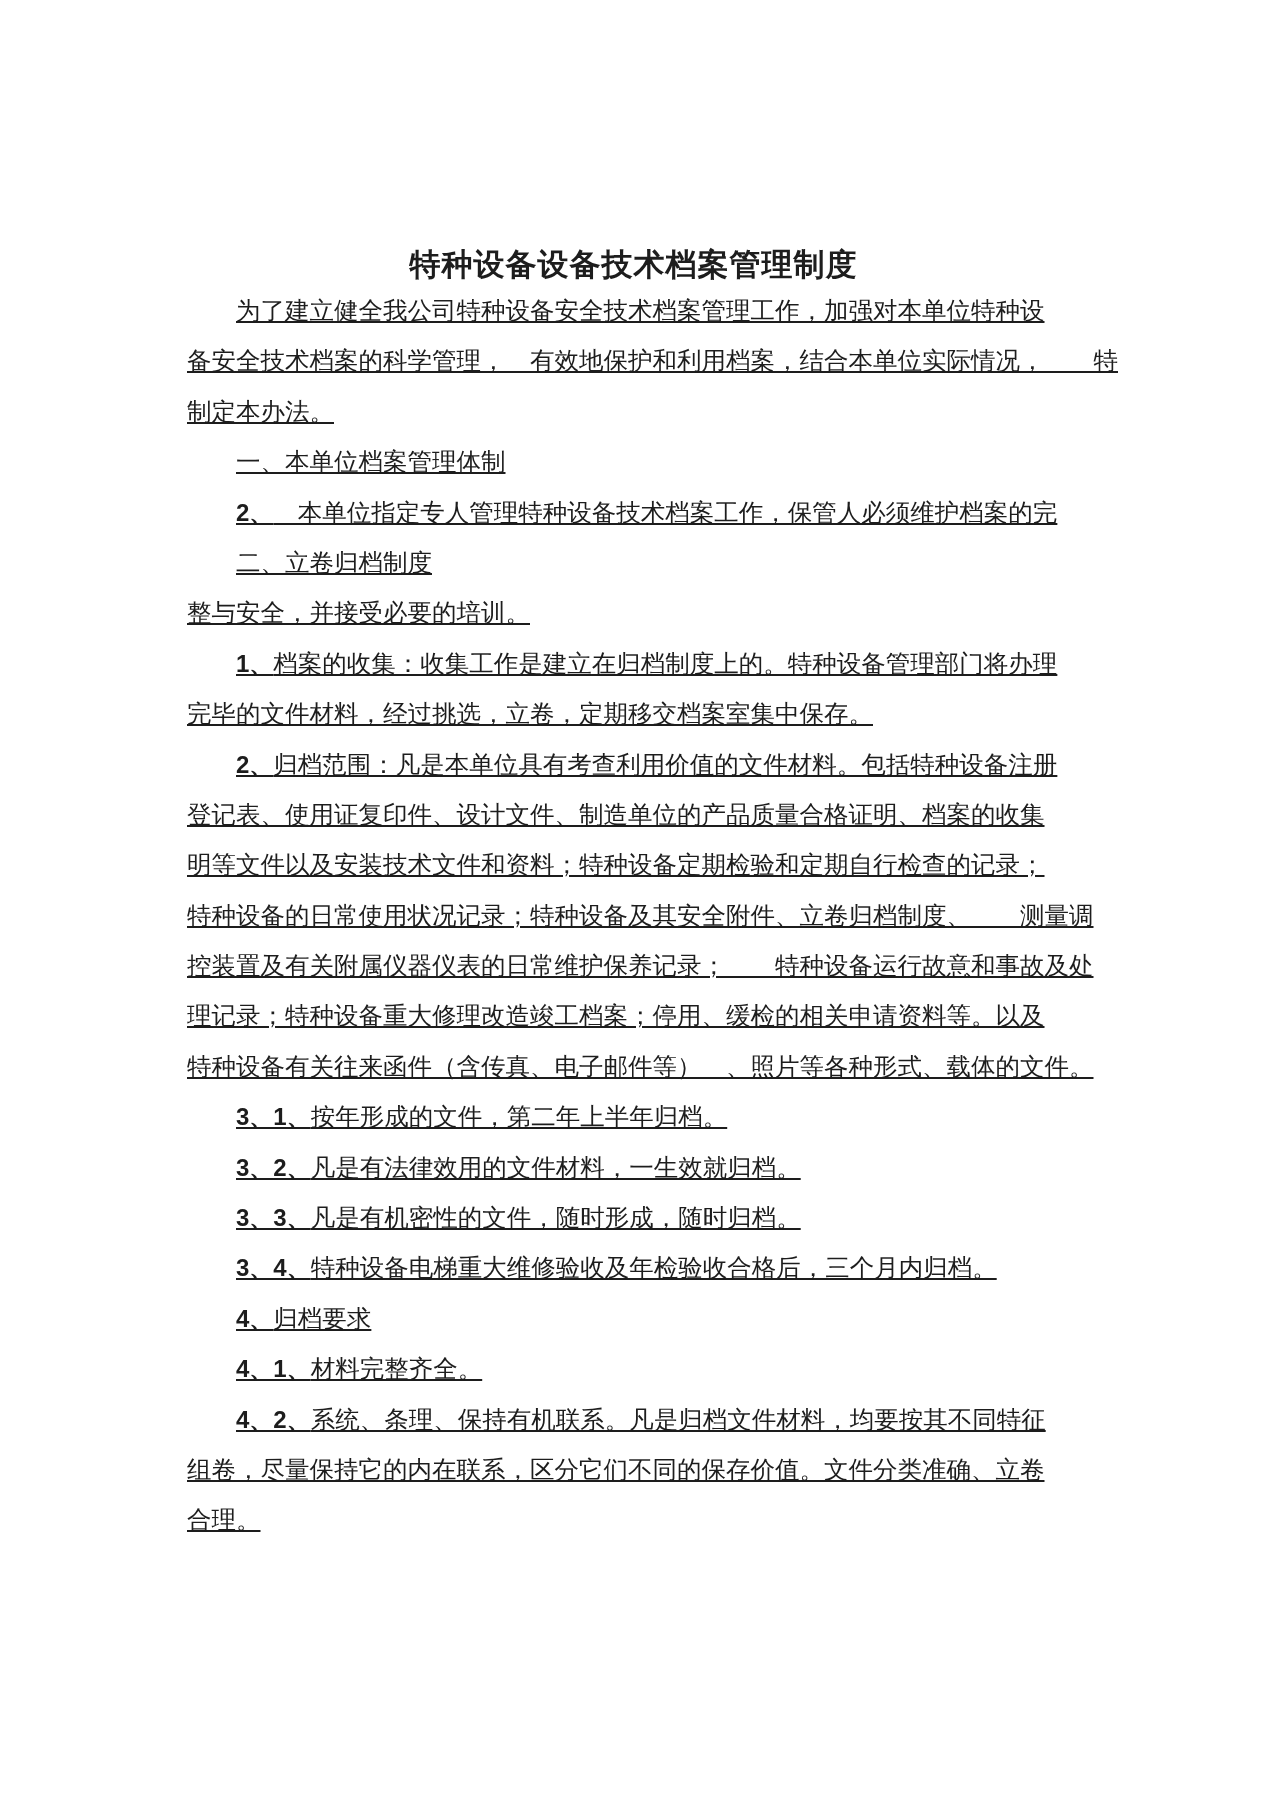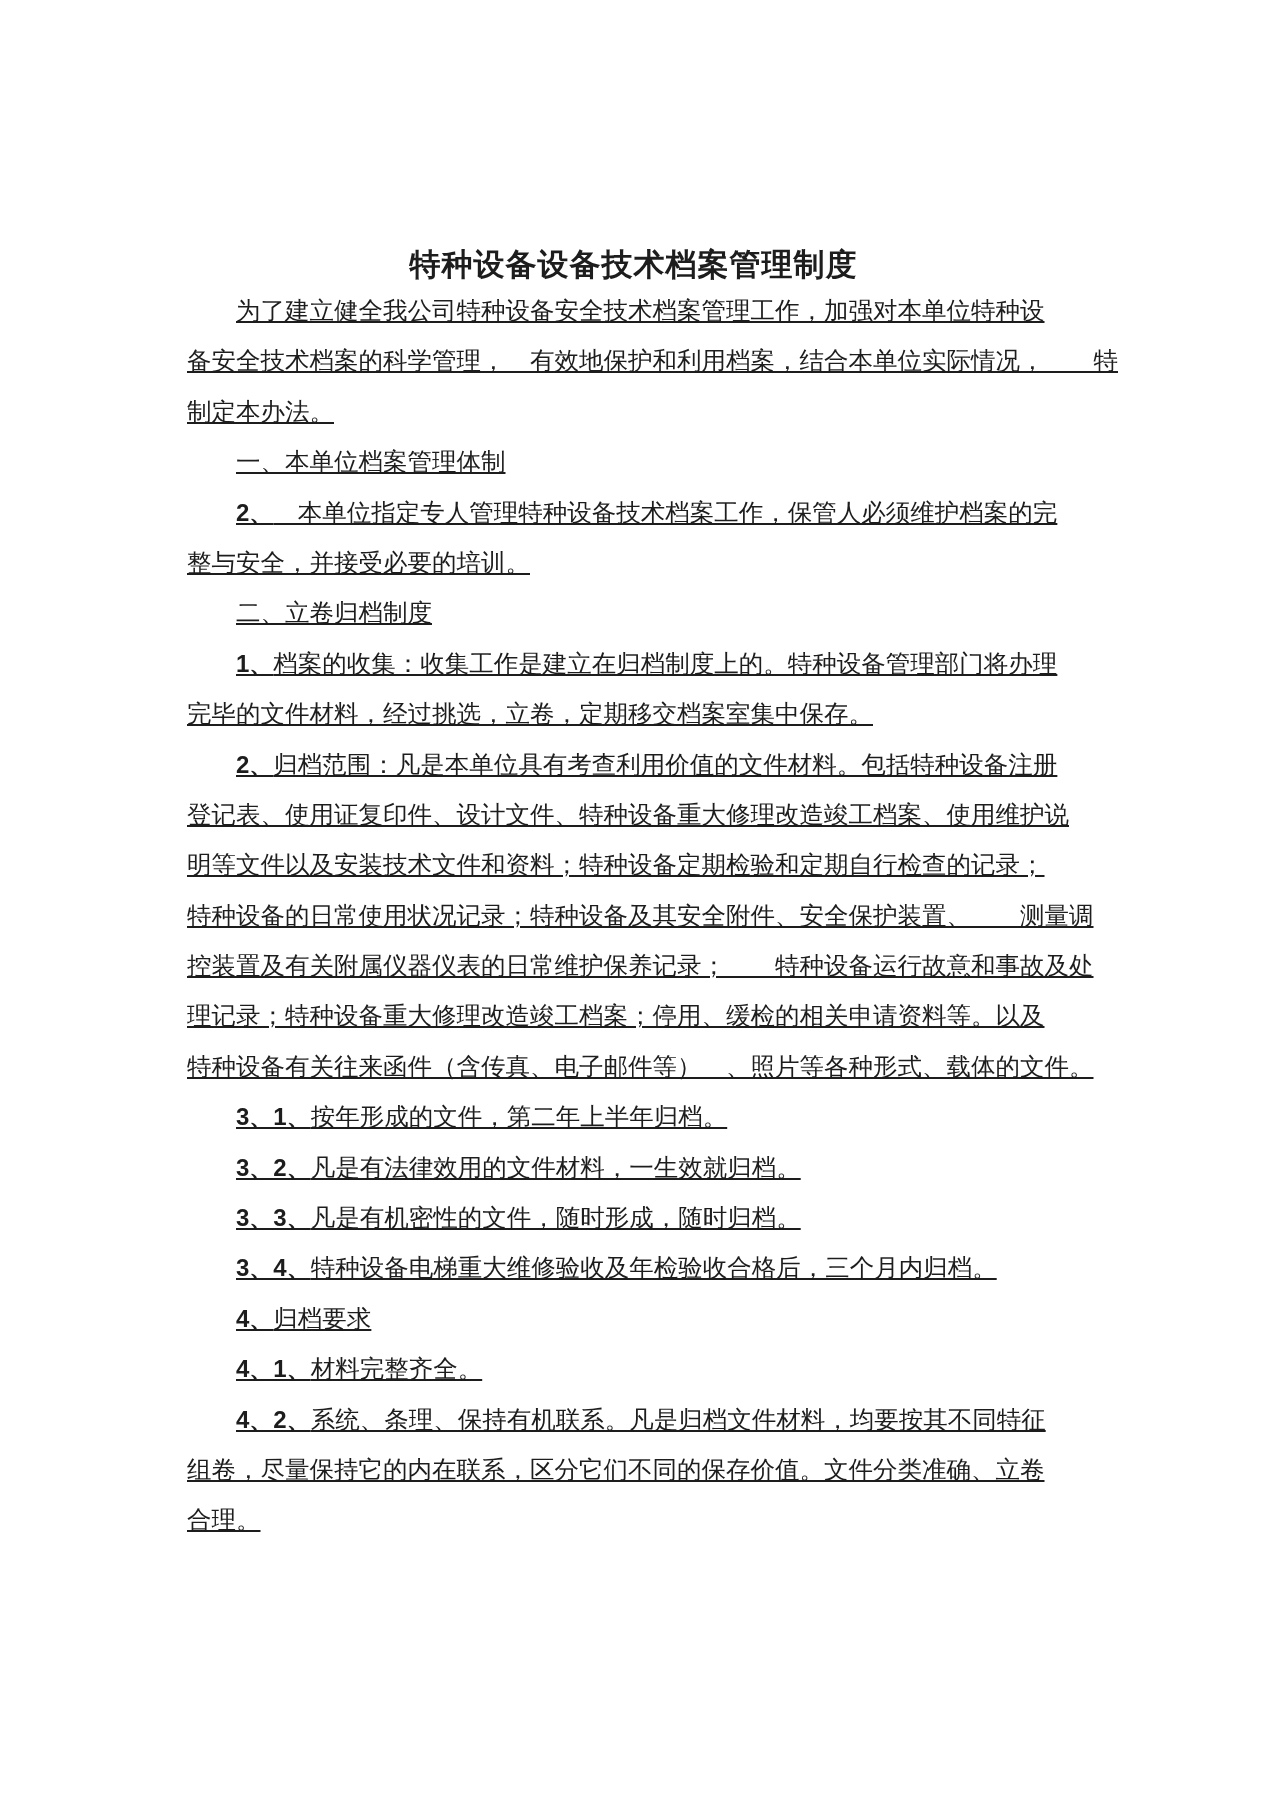--- a/index.html
+++ b/index.html
@@ -52,28 +52,28 @@
 <body>
 
 <div class="page">
   <h1 class="doc-title">特种设备设备技术档案管理制度</h1>
   <div class="body-lines">
       <div class="line indent"><span>为了建立健全我公司特种设备安全技术档案管理工作，加强对本单位特种设</span></div>
       <div class="line"><span>备安全技术档案的科学管理，　有效地保护和利用档案，结合本单位实际情况，　　特</span></div>
       <div class="line"><span>制定本办法。</span></div>
       <div class="line indent"><span>一、本单位档案管理体制</span></div>
       <div class="line indent"><span class="num">2、</span><span>　本单位指定专人管理特种设备技术档案工作，保管人必须维护档案的完</span></div>
+      <div class="line indent"><span>二、立卷归档制度</span></div>
       <div class="line"><span>整与安全，并接受必要的培训。</span></div>
-      <div class="line indent"><span>二、立卷归档制度</span></div>
       <div class="line indent"><span class="num">1、</span><span>档案的收集：收集工作是建立在归档制度上的。特种设备管理部门将办理</span></div>
       <div class="line"><span>完毕的文件材料，经过挑选，立卷，定期移交档案室集中保存。</span></div>
       <div class="line indent"><span class="num">2、</span><span>归档范围：凡是本单位具有考查利用价值的文件材料。包括特种设备注册</span></div>
-      <div class="line"><span>登记表、使用证复印件、设计文件、特种设备重大修理改造竣工档案、使用维护说</span></div>
+      <div class="line"><span>登记表、使用证复印件、设计文件、制造单位的产品质量合格证明、档案的收集</span></div>
       <div class="line"><span>明等文件以及安装技术文件和资料；特种设备定期检验和定期自行检查的记录；</span></div>
-      <div class="line"><span>特种设备的日常使用状况记录；特种设备及其安全附件、安全保护装置、　　测量调</span></div>
+      <div class="line"><span>特种设备的日常使用状况记录；特种设备及其安全附件、立卷归档制度、　　测量调</span></div>
       <div class="line"><span>控装置及有关附属仪器仪表的日常维护保养记录；　　特种设备运行故意和事故及处</span></div>
       <div class="line"><span>理记录；特种设备重大修理改造竣工档案；停用、缓检的相关申请资料等。以及</span></div>
       <div class="line"><span>特种设备有关往来函件（含传真、电子邮件等）　、照片等各种形式、载体的文件。</span></div>
       <div class="line indent"><span class="num">3、1、</span><span>按年形成的文件，第二年上半年归档。</span></div>
       <div class="line indent"><span class="num">3、2、</span><span>凡是有法律效用的文件材料，一生效就归档。</span></div>
       <div class="line indent"><span class="num">3、3、</span><span>凡是有机密性的文件，随时形成，随时归档。</span></div>
       <div class="line indent"><span class="num">3、4、</span><span>特种设备电梯重大维修验收及年检验收合格后，三个月内归档。</span></div>
       <div class="line indent"><span class="num">4、</span><span>归档要求</span></div>
       <div class="line indent"><span class="num">4、1、</span><span>材料完整齐全。</span></div>
       <div class="line indent"><span class="num">4、2、</span><span>系统、条理、保持有机联系。凡是归档文件材料，均要按其不同特征</span></div>

